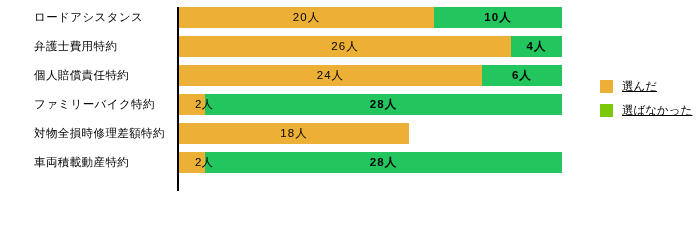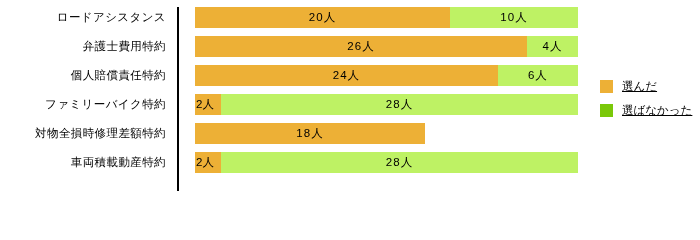--- a/index.html
+++ b/index.html
@@ -23,29 +23,29 @@
     position: absolute;
     left: 0;
     top: 0;
     width: 172px;
     height: 200px;
   }
   .cat-label {
     position: absolute;
     right: 0;
     width: 172px;
-    text-align: right;
     padding-right: 6px;
     box-sizing: border-box;
     font-size: 11.5px;
     line-height: 21px;
     height: 21px;
     color: #000000;
     letter-spacing: 0.4px;
     white-space: nowrap;
+    padding-left: 34px;
   }
 
   
   .axis-line {
     position: absolute;
     left: 177px;
     top: 7px;
     width: 1.6px;
     height: 184px;
     background: #000000;
@@ -54,51 +54,51 @@
   
   .plot {
     position: absolute;
     left: 179px;
     top: 0;
     width: 384px;
     height: 200px;
   }
   .bar-row {
     position: absolute;
-    left: 16px;
+    left: 0;
     height: 21px;
     width: 383px;
     display: flex;
     align-items: flex-start;
   }
   .seg {
     position: relative;
     height: 21px;
     display: flex;
     align-items: center;
     justify-content: center;
     overflow: visible;
     box-sizing: border-box;
   }
   .seg-chose      { background: #edb036; }
-  .seg-not-chose  { background: #bef264; }
+  .seg-not-chose  { background: #22c55e; font-weight: bold; }
   .seg-label {
     font-size: 11.5px;
     line-height: 21px;
     color: #000000;
     letter-spacing: 1px;
     white-space: nowrap;
     z-index: 2;
   }
   
   .seg.narrow {
     justify-content: flex-start;
   }
   .seg.narrow .seg-label {
-    padding-left: 1px;
+    padding-left: 16px;
     letter-spacing: 0;
   }
 
   
   .legend {
     position: absolute;
     left: 600px;
     top: 74px;
     width: 98px;
     text-decoration: underline;

